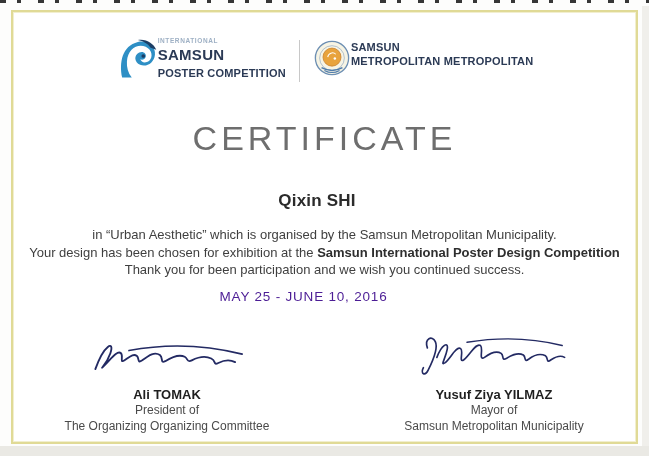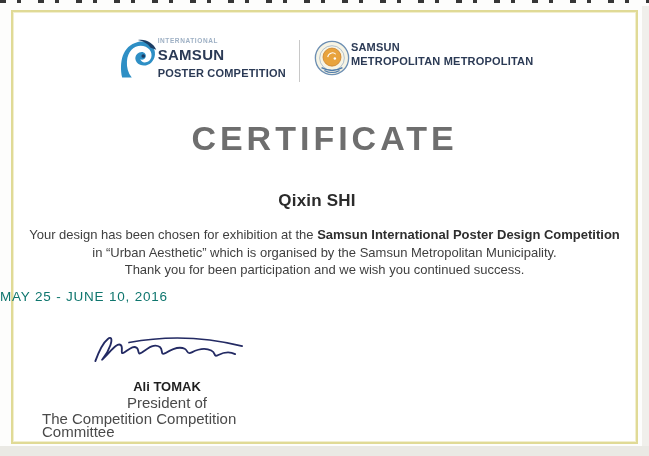--- a/index.html
+++ b/index.html
@@ -38,45 +38,45 @@
   .logo-text { display:flex; flex-direction:column; line-height:1; }
   .eyebrow { font-size:6.5px; letter-spacing:.6px; color:#9eb0c4; font-weight:bold; margin-bottom:2px; }
   .brand-big  { font-size:15px; font-weight:bold; color:#2b3a55; letter-spacing:.3px; }
   .brand-sub  { font-size:11px; font-weight:bold; color:#2b3a55; letter-spacing:.2px; margin-top:6px; }
   .muni-line  { font-size:11px; font-weight:bold; color:#2b3a55; letter-spacing:.2px; line-height:14px; }
   .logo-divider { width:1px; height:42px; background:#c8c8c8; }
 
   
   .cert-title {
     position:absolute; top:119px; left:0; width:649px; text-align:center;
-    font-size:34px; font-weight:700; color:#6e6e6e; letter-spacing:4px;
+    font-size:34px; font-weight:400; color:#6e6e6e; letter-spacing:4px;
   }
   .recipient {
     position:absolute; top:191px; left:0; width:634px; text-align:center;
     font-size:17px; font-weight:bold; color:#2b2b2b; letter-spacing:.2px;
   }
   .body-text {
     position:absolute; top:226px; left:0; width:649px; text-align:center;
     font-size:13px; color:#3f3f3f; line-height:17.5px;
   }
   .body-text b { color:#2e2e2e; }
   .date-line {
-    position:absolute; top:289px; left:0; width:607px; text-align:left;
-    font-size:13.5px; color:#0f766e; letter-spacing:.8px;
+    position:absolute; top:289px; left:0; width:607px; text-align:center;
+    font-size:13.5px; color:#4c1d95; letter-spacing:.8px;
   }
 
   
   .sig-row {
-    position:absolute; top:324px; left:42px; right:30px;
+    position:absolute; top:332px; left:42px; right:30px;
     display:flex; justify-content:space-between;gap:40px;
   }
   .sig { width:250px; display:flex; flex-direction:column; align-items:center; }
   .sig svg { height:46px; margin-bottom:3px; }
   .sig-name { font-size:13px; font-weight:bold; color:#1f1f1f; margin-top:2px; }
-  .sig-role { font-size:15px; color:#4a4a4a; line-height:13.5px; margin-top:2px; text-align:left; }
+  .sig-role { font-size:12px; color:#4a4a4a; line-height:13.5px; margin-top:2px; text-align:left; }
 </style>
 </head>
 <body>
 
 <div class="page">
   <div class="top-dashes"></div>
   <div class="edge-right"></div>
   <div class="edge-bottom"></div>
   <div class="frame"></div>
 
@@ -114,34 +114,46 @@
         <span class="muni-line">SAMSUN</span>
         <span class="muni-line">METROPOLITAN METROPOLITAN</span>
       </div>
     </div>
   </div>
 
   <div class="cert-title">CERTIFICATE</div>
   <div class="recipient">Qixin SHI</div>
 
   <div class="body-text">
+    <div>in “Urban Aesthetic” which is organised by the Samsun Metropolitan Municipality.</div>
     <div><span>Your design has been chosen for exhibition at the </span><b>Samsun International Poster Design Competition</b></div>
-    <div>in “Urban Aesthetic” which is organised by the Samsun Metropolitan Municipality.</div>
     <div>Thank you for been participation and we wish you continued success.</div>
   </div>
 
   <div class="date-line">MAY 25 - JUNE 10, 2016</div>
 
   <div class="sig-row">
     <div class="sig">
       <span>
         <svg width="180" height="46" viewBox="0 0 190 52" fill="none" stroke="#232a63" stroke-width="2.1" stroke-linecap="round">
           <path d="M14 42 C24 14 36 9 31 24 C27 36 17 45 24 38 C32 30 39 20 43 24 C46 27 41 36 47 32 C53 28 57 24 61 27 C64 30 61 36 67 32 C75 26 81 22 87 26 C91 29 87 36 93 33 C101 28 109 25 115 28 C119 30 117 35 123 32 C131 28 139 27 145 30 C151 33 147 38 153 35 C159 32 166 31 172 34"></path>
           <path d="M52 21 C94 13 140 15 180 25" stroke-width="1.8"></path>
         </svg>
       </span>
       <div class="sig-name">Ali TOMAK</div>
       <div class="sig-role">President of</div>
-      <div class="sig-role">The Competition Competition Committee</div>
+      <div class="sig-role">The Organizing Organizing Committee</div>
     </div>
 
+    <div class="sig">
+      <span>
+        <svg width="190" height="46" viewBox="0 0 200 58" fill="none" stroke="#232a63" stroke-width="2.1" stroke-linecap="round">
+          <path d="M16 20 C12 8 22 4 26 12 C30 20 23 36 17 48 C13 56 7 53 11 45"></path>
+          <path d="M28 32 C34 16 43 11 41 22 C39 33 32 43 38 39 C46 33 52 17 58 21 C62 24 55 40 62 35 C70 29 77 13 83 17 C87 21 80 37 88 32 C96 26 103 23 109 27 C113 30 109 37 116 33 C124 28 131 26 137 29 C141 32 137 39 144 34 C152 28 159 27 165 30 C169 33 165 40 172 35 C178 31 184 29 189 32"></path>
+          <path d="M66 13 C108 6 150 8 186 17" stroke-width="1.8"></path>
+        </svg>
+      </span>
+      <div class="sig-name">Yusuf Ziya YILMAZ</div>
+      <div class="sig-role">Mayor of</div>
+      <div class="sig-role">Samsun Metropolitan Municipality</div>
+    </div>
   </div>
 </div>
 
 </body></html>

